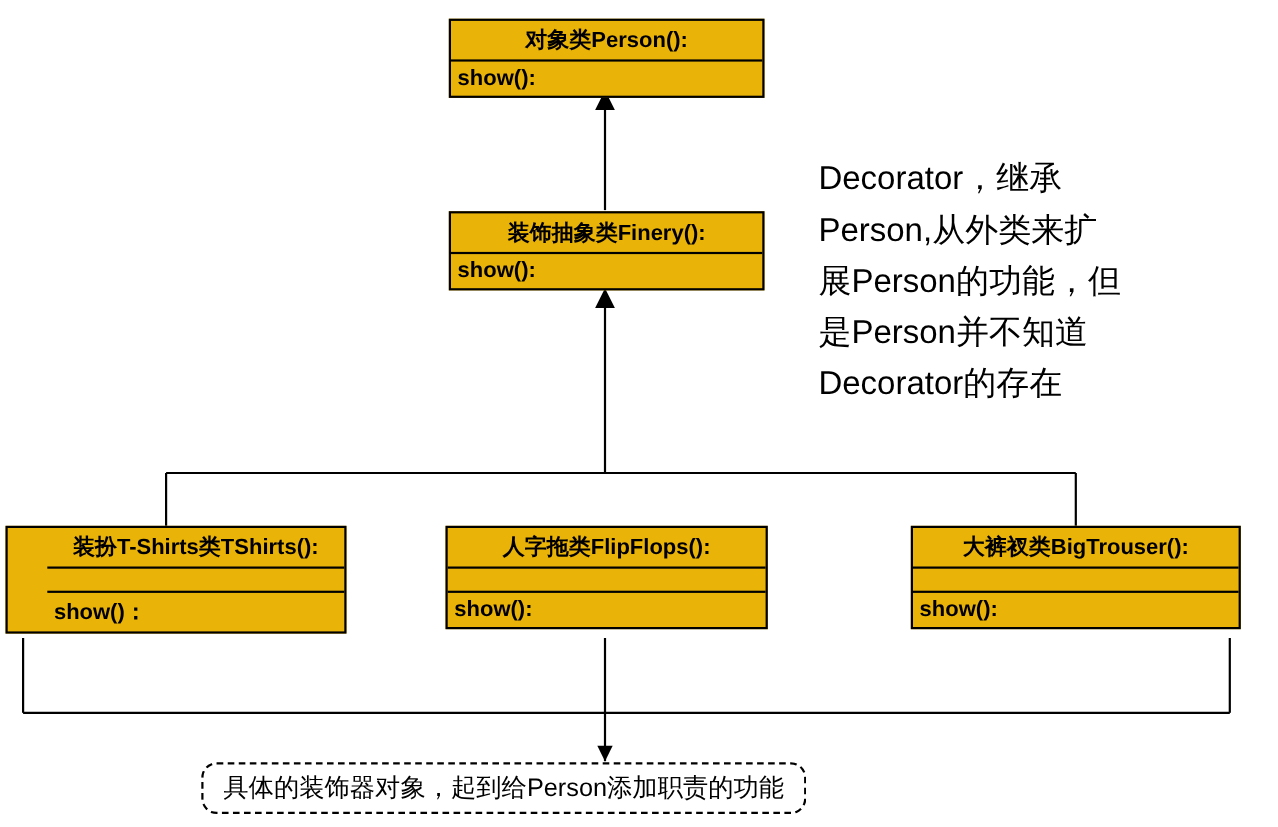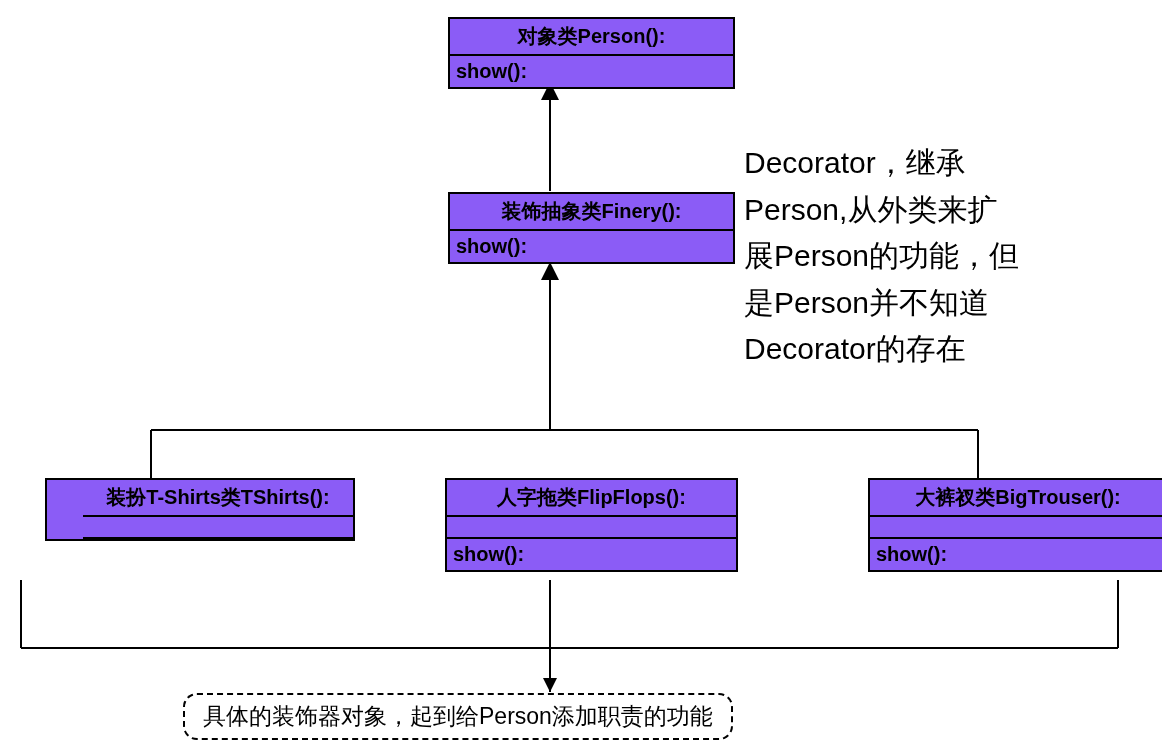--- a/index.html
+++ b/index.html
@@ -10,22 +10,21 @@
   body {
     width: 1162px;
     height: 752px;
     position: relative;
     font-family: Arial, "Microsoft YaHei", sans-serif;
     background: white;
   }
   .class-box {
     position: absolute;
     border: 2px solid black;
-    background: #8b5cf6;
-    margin-left: 40px;
+    background: #eab308;
   }
   .class-title {
     border-bottom: 2px solid black;
     text-align: center;
     font-weight: bold;
     padding: 4px 6px;
     font-size: 20px;
   }
   .class-method {
     padding: 4px 6px;
@@ -89,20 +88,21 @@
 <div class="class-box" style="left:408px; top:192px; width:287px;">
   <div class="class-title">装饰抽象类Finery():</div>
   <div class="class-method">show():</div>
 </div>
 
 <div class="annotation" style="left:744px; top:140px; width:280px;">Decorator，继承Person,从外类来扩展Person的功能，但是Person并不知道Decorator的存在</div>
 
 <div class="class-box" style="left:5px; top:478px; width:310px;padding-left:36px;">
   <div class="class-title">装扮T-Shirts类TShirts():</div>
   <div class="class-mid"></div>
+  <div class="class-method">show()：</div>
 </div>
 
 <div class="class-box" style="left:405px; top:478px; width:293px;">
   <div class="class-title">人字拖类FlipFlops():</div>
   <div class="class-mid"></div>
   <div class="class-method">show():</div>
 </div>
 
 <div class="class-box" style="left:828px; top:478px; width:300px;">
   <div class="class-title">大裤衩类BigTrouser():</div>

